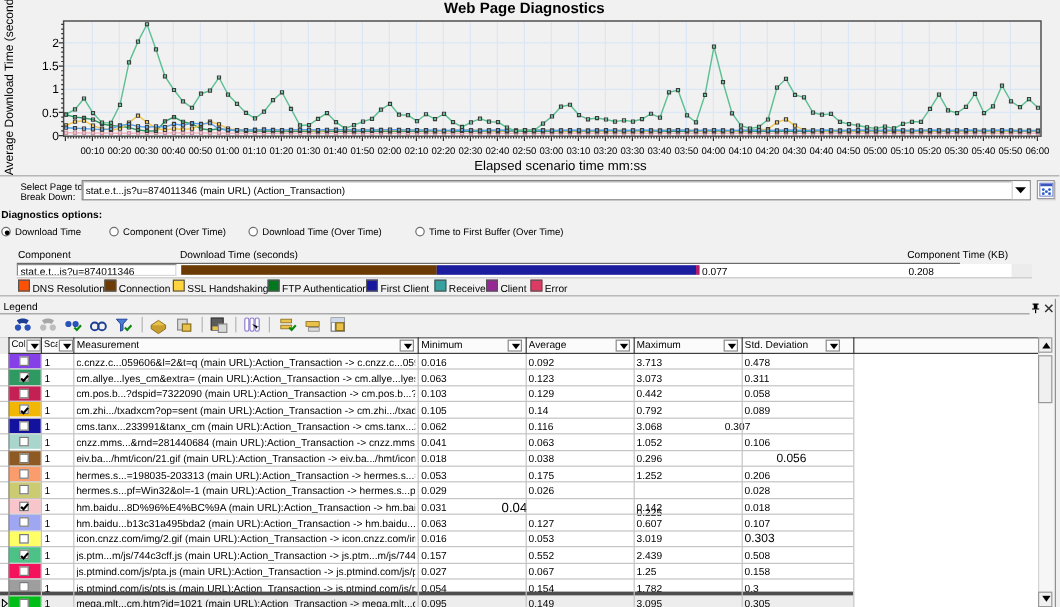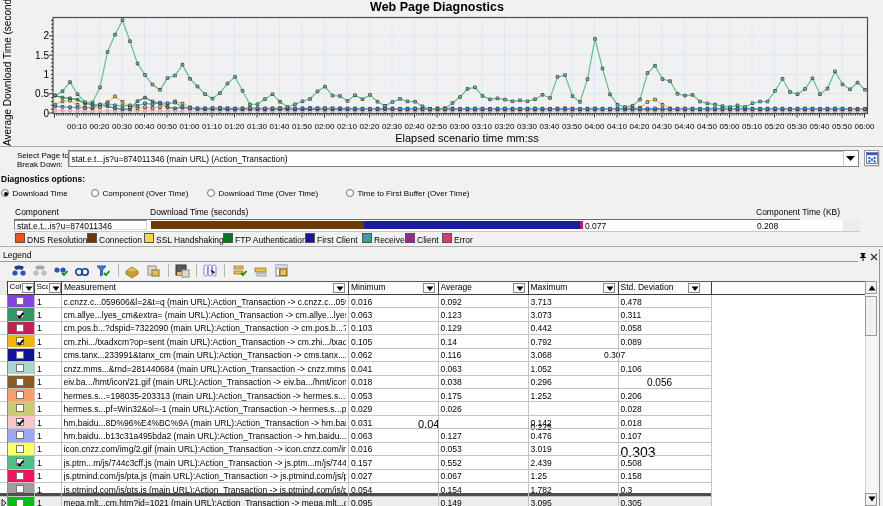--- a/index.html
+++ b/index.html
@@ -346,31 +346,31 @@
 <div style="position:absolute;left:418px;top:417.5px;font-size:11px">0.04</div>
 <div style="position:absolute;left:530.5px;top:417.5px;font-size:8.5px">0.142</div>
 <div style="position:absolute;left:620.5px;top:417.5px;font-size:8.5px">0.018</div>
 <div style="position:absolute;left:0;top:428.3px;width:711px;height:1px;background:#c4c4c4"></div>
 <div style="position:absolute;left:7.0px;top:429.3px;width:26.5px;height:12.4px;background:#9fa6f2"></div>
 <div style="position:absolute;left:15.5px;top:431.3px;width:8px;height:8px;background:#fff;border:1px solid #777"></div>
 <div style="position:absolute;left:37px;top:431.0px;font-size:8.5px">1</div>
 <div style="position:absolute;left:63.5px;top:431.0px;font-size:8.5px;width:282px;white-space:nowrap;overflow:hidden">hm.baidu...b13c31a495bda2 (main URL):Action_Transaction -&gt; hm.baidu...b13c31a495bda2</div>
 <div style="position:absolute;left:351px;top:431.0px;font-size:8.5px">0.063</div>
 <div style="position:absolute;left:440.5px;top:431.0px;font-size:8.5px">0.127</div>
-<div style="position:absolute;left:530.5px;top:431.0px;font-size:8.5px">0.476</div>
+<div style="position:absolute;left:530.5px;top:431.0px;font-size:8.5px">0.607</div>
 <div style="position:absolute;left:620.5px;top:431.0px;font-size:8.5px">0.107</div>
 <div style="position:absolute;left:0;top:441.7px;width:711px;height:1px;background:#c4c4c4"></div>
 <div style="position:absolute;left:7.0px;top:442.7px;width:26.5px;height:12.4px;background:#ffff66"></div>
 <div style="position:absolute;left:15.5px;top:444.7px;width:8px;height:8px;background:#fff;border:1px solid #777"></div>
 <div style="position:absolute;left:37px;top:444.4px;font-size:8.5px">1</div>
 <div style="position:absolute;left:63.5px;top:444.4px;font-size:8.5px;width:282px;white-space:nowrap;overflow:hidden">icon.cnzz.com/img/2.gif (main URL):Action_Transaction -&gt; icon.cnzz.com/img/2.gif</div>
 <div style="position:absolute;left:351px;top:444.4px;font-size:8.5px">0.016</div>
 <div style="position:absolute;left:440.5px;top:444.4px;font-size:8.5px">0.053</div>
 <div style="position:absolute;left:530.5px;top:444.4px;font-size:8.5px">3.019</div>
-<div style="position:absolute;left:620.5px;top:444.4px;font-size:14px">0.303</div>
+<div style="position:absolute;left:620.5px;top:444.4px;font-size:10px">0.303</div>
 <div style="position:absolute;left:0;top:455.2px;width:711px;height:1px;background:#c4c4c4"></div>
 <div style="position:absolute;left:7.0px;top:456.2px;width:26.5px;height:12.4px;background:#4cc287"></div>
 <div style="position:absolute;left:15.5px;top:458.2px;width:8px;height:8px;background:#fff;border:1px solid #777"></div>
 <svg style="position:absolute;left:15px;top:457.7px" width="11" height="11" viewBox="0 0 11 11">
     <path d="M2.6 5.4 L4.6 7.4 L8.4 2.9" stroke="#000" stroke-width="1.8" fill="none"></path>
   </svg>
 <div style="position:absolute;left:37px;top:457.9px;font-size:8.5px">1</div>
 <div style="position:absolute;left:63.5px;top:457.9px;font-size:8.5px;width:282px;white-space:nowrap;overflow:hidden">js.ptm...m/js/744c3cff.js (main URL):Action_Transaction -&gt; js.ptm...m/js/744c3cff.js</div>
 <div style="position:absolute;left:351px;top:457.9px;font-size:8.5px">0.157</div>
 <div style="position:absolute;left:440.5px;top:457.9px;font-size:8.5px">0.552</div>

